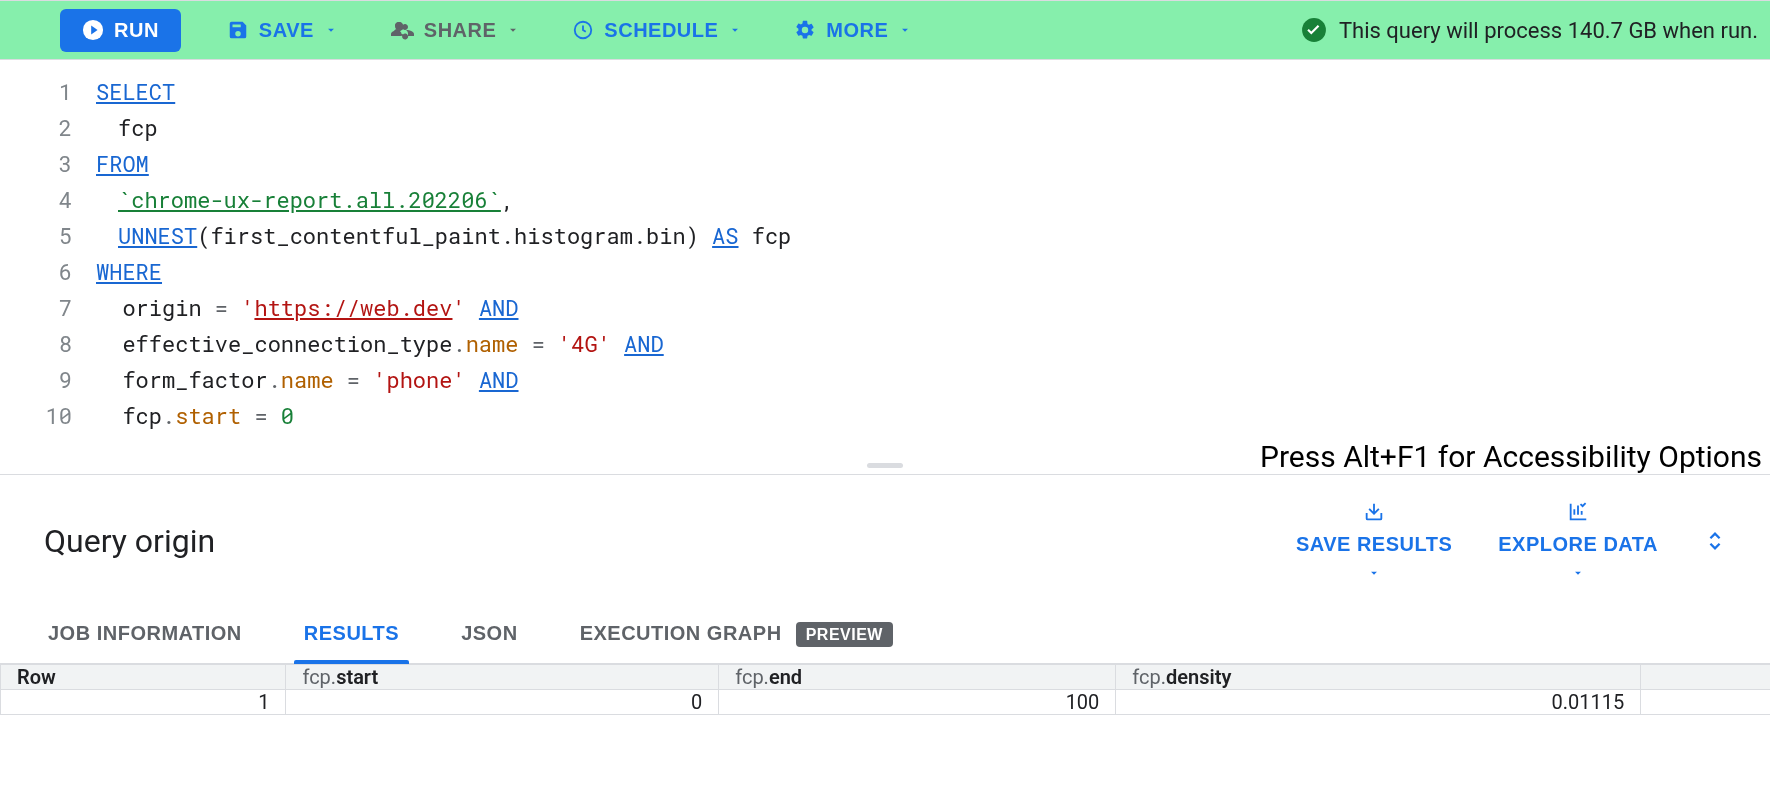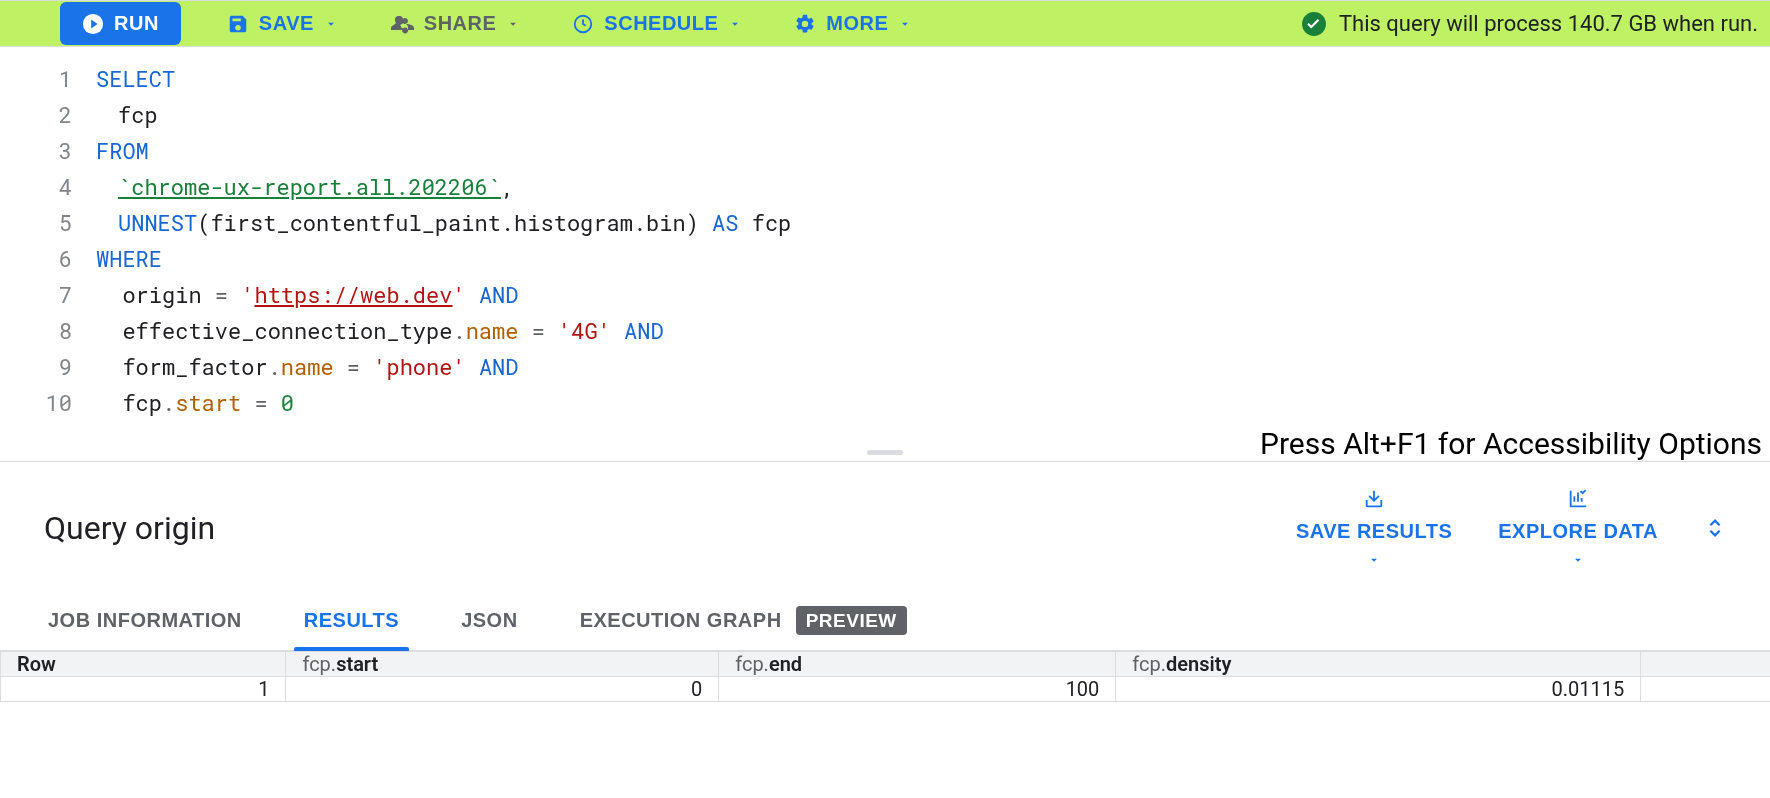--- a/index.html
+++ b/index.html
@@ -8,25 +8,25 @@
     font-size: 16px;
     background: #fff;
     color: #202124;
     width: 1770px;
   }
 
   
   .toolbar {
     display: flex;
     align-items: center;
-    height: 47px;
+    height: 60px;
     padding: 0 8px 0 60px;
     border-top: 1px solid #dadce0;
     border-bottom: 1px solid #dadce0;
-    background: #bef264;
+    background: #86efac;
     gap: 40px;
   }
   .run-btn {
     background: #1a73e8;
     color: #fff;
     border: none;
     border-radius: 6px;
     padding: 10px 22px;
     font-size: 20px;
     font-weight: 600;
@@ -79,21 +79,21 @@
     color: #80868b;
     padding: 14px 24px 0 0;
     user-select: none;
     background:#fff;
   }
   .code {
     flex: 1;
     padding: 14px 8px 0 0;
     white-space: pre;
   }
-  .kw   { color: #1967d2; }
+  .kw   { color: #1967d2; text-decoration: underline; }
   .str  { color: #b31412; }
   .num  { color: #188038; }
   .fld  { color: #b06000; }
   .tbl  { color: #188038; text-decoration: underline; }
   .op   { color: #5f6368; }
   .url  { color: #b31412; text-decoration: underline; }
   .indent-guide {
     border-left: 1px solid #dadce0;
     padding-left: 21px;
     display: inline-block;
@@ -161,21 +161,21 @@
   }
   .tab.active { color: #1a73e8; }
   .tab.active::after {
     content:"";
     position:absolute;
     left:-6px;right:-6px;bottom:-1px;
     height:4px;background:#1a73e8;border-radius:2px 2px 0 0;
   }
   .badge {
     background:#5f6368;color:#fff;
-    font-size:19px;font-weight:600;
+    font-size:16px;font-weight:600;
     padding:4px 10px;border-radius:4px;
     margin-left:8px;
   }
 
   
   table.results {
     border-collapse: collapse;
     width: 100%;
   }
   table.results th, table.results td {

